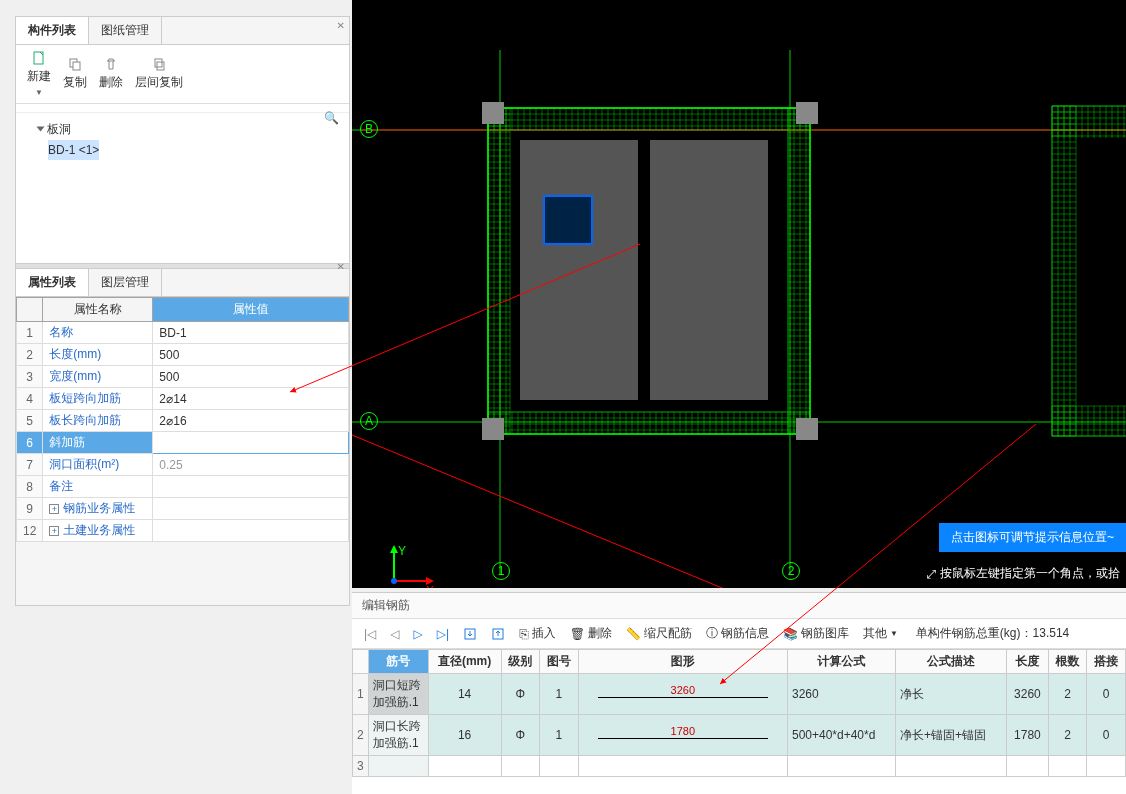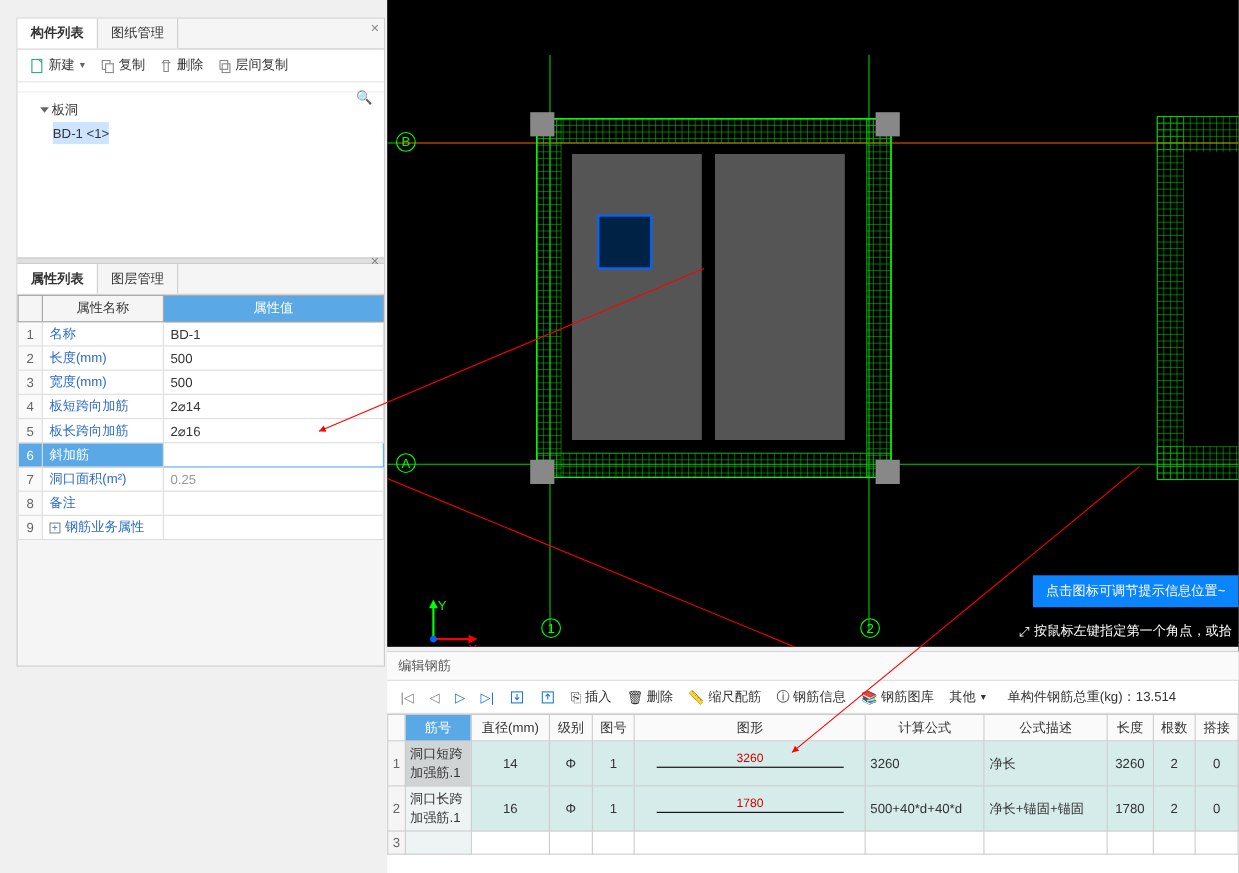--- a/index.html
+++ b/index.html
@@ -3,21 +3,21 @@
 <meta charset="utf-8">
 <style>
 * { margin:0; padding:0; box-sizing:border-box; }
 body { font-family:"Microsoft YaHei",Arial,sans-serif; font-size:12px; color:#333; background:#f0f0f0; overflow:hidden; width:1126px; height:794px; position:relative; }
 .left-panel { position:absolute; left:15px; top:16px; width:335px; height:590px; background:#f5f5f5; border:1px solid #ccc; display:flex; flex-direction:column; }
 .tabs { display:flex; border-bottom:1px solid #ccc; background:#f5f5f5; position:relative; }
 .tab { padding:5px 12px; border-right:1px solid #ccc; cursor:pointer; background:#f5f5f5;}
 .tab.active { background:#fff; font-weight:bold; }
 .tab-close { position:absolute; right:4px; top:3px; font-size:10px; color:#888; cursor:pointer;}
 .toolbar { display:flex; gap:2px; padding:4px 6px; border-bottom:1px solid #ddd; background:#fff; align-items:center;}
-.tb-btn { display:flex; align-items:center; gap:3px; padding:2px 5px; cursor:pointer; }
+.tb-btn { display:flex; align-items:center; gap:3px; padding:2px 5px; cursor:pointer;flex-direction:column; }
 .tb-icon { width:14px; height:14px; display:inline-block; }
 .search-row { padding:4px 6px; position:relative; background:#fff; border-bottom:1px solid #eee;}
 .search-input { width:100%; border:none; padding:3px 20px 3px 4px; color:#999; background:#fff;}
 .search-icon { position:absolute; right:10px; top:7px; color:#999; }
 .tree { padding:6px 10px; background:#fff; flex:0 0 auto; height:150px;}
 .tree-node { padding:2px 0 2px 12px; }
 .tree-arrow { display:inline-block; width:0;height:0; border-top:4px solid transparent; border-bottom:4px solid transparent; border-left:5px solid #666; margin-right:4px; transform:rotate(90deg);}
 .tree-child { margin-left:22px; padding:3px 0; background:#cce4ff; display:inline-block; }
 .splitter { height:6px; background:#e0e0e0; border-top:1px solid #ccc; border-bottom:1px solid #ccc; position:relative;}
 .splitter-x { position:absolute; right:4px; top:-3px; font-size:10px; color:#888;}
@@ -41,21 +41,21 @@
 .status-hint { position:absolute; right:0; bottom:4px; color:#fff; font-size:12px; display:flex; align-items:center; gap:4px; padding:2px 6px;}
 .status-hint .zicon { font-size:12px;}
 
 .rebar-panel { position:absolute; left:352px; top:592px; right:0; bottom:0; background:#fff; border-top:1px solid #ccc;}
 .rebar-title { padding:4px 10px; border-bottom:1px solid #ddd; color:#555; background:#fafafa;}
 .rebar-toolbar { display:flex; align-items:center; gap:6px; padding:4px 8px; border-bottom:1px solid #ddd;}
 .rebar-toolbar .nav { color:#888; padding:0 4px; cursor:pointer;}
 .rebar-toolbar .nav.blue { color:#1e7ad9;}
 .rebar-toolbar .tbtn { display:flex; align-items:center; gap:3px; padding:2px 4px; cursor:pointer;}
 .rebar-table { width:100%; border-collapse:collapse;}
-.rebar-table th { border:1px solid #ccc; padding:3px 4px; font-weight:normal; background:#fafafa;}
+.rebar-table th { border:1px solid #ccc; padding:3px 4px; font-weight:bold; background:#fafafa;}
 .rebar-table th.numcol { background:#5aa9e6; color:#fff; width:60px;}
 .rebar-table td { border:1px solid #ccc; padding:3px 4px; text-align:center; background:#d6ecea;}
 .rebar-table td.rownum { background:#f5f5f5; width:14px; color:#666;}
 .rebar-table td.name { text-align:left; background:#eef3f3; }
 .rebar-table tr.selrow td.name { background:#d0d4d4;}
 .rebar-table td.shape { background:#d6ecea;}
 .shape-line { display:inline-block; border-top:1px solid #000; width:170px; position:relative;}
 .shape-val { position:absolute; left:50%; top:-14px; transform:translateX(-50%); color:#c00; font-size:11px;}
 .arrow-svg { position:absolute; pointer-events:none; z-index:50;}
 </style>
@@ -157,20 +157,25 @@
           <td class="gray">0.25</td>
         </tr>
         <tr>
           <td class="num">8</td>
           <td class="name">备注</td>
           <td></td>
         </tr>
         <tr>
           <td class="num">9</td>
           <td class="name"><span class="exp">+</span>钢筋业务属性</td>
+          <td></td>
+        </tr>
+        <tr>
+          <td class="num">12</td>
+          <td class="name"><span class="exp">+</span>土建业务属性</td>
           <td></td>
         </tr>
       </tbody>
   </table>
 </div>
 
 <div class="canvas">
   <svg width="780" height="590">
 
     <line x1="0" y1="130" x2="780" y2="130" stroke="#0c0" stroke-width="1"></line>

